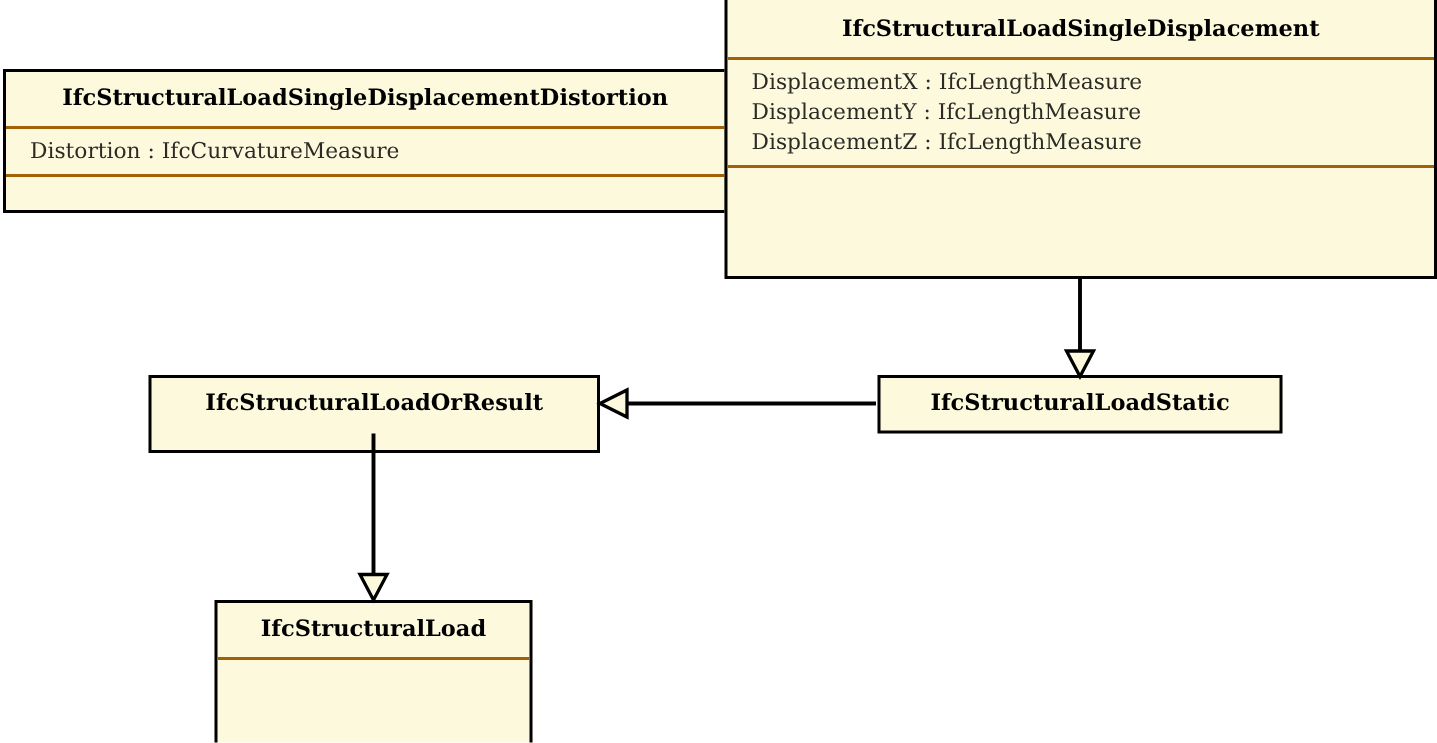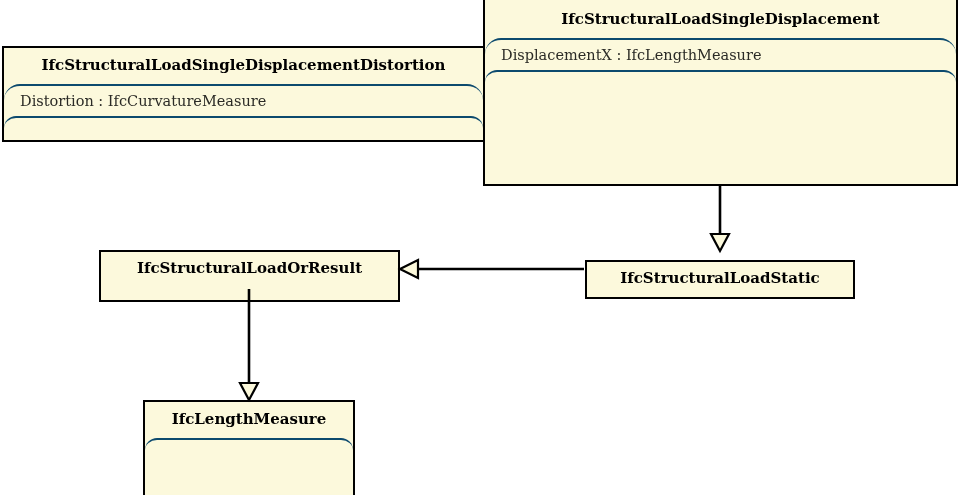--- a/index.html
+++ b/index.html
@@ -25,22 +25,21 @@
     box-sizing: border-box;
     background: #fcf9dc;
     border: 2px solid #000000;
     z-index: 2;
   }
   .uml-section {
     box-sizing: border-box;
     padding: 2px 0;
   }
   .uml-section + .uml-section {
-    border-top: 2px solid #0c4a6e;
-    border-radius: 24px;
+    border-top: 2px solid #a16207;
   }
   .uml-name {
     text-align: center;
     font-weight: bold;
     font-size: 15px;
     line-height: 19px;
     padding: 8px 8px 9px 8px;
     white-space: nowrap;
     color: #000000;
   }
@@ -111,34 +110,36 @@
     </div>
     <div class="uml-section uml-ops">
       <div class="uml-empty"></div>
     </div>
   </div>
 
   <div class="uml-class" style="left:483px; top:-4px; width:475px; height:190px;">
     <div class="uml-section uml-name" style="padding-top:12px;">IfcStructuralLoadSingleDisplacement</div>
     <div class="uml-section uml-attrs">
       <div class="uml-attr">DisplacementX : IfcLengthMeasure</div>
+      <div class="uml-attr">DisplacementY : IfcLengthMeasure</div>
+      <div class="uml-attr">DisplacementZ : IfcLengthMeasure</div>
     </div>
     <div class="uml-section uml-ops">
       <div class="uml-empty"></div>
     </div>
   </div>
 
   <div class="uml-class" style="left:99px; top:250px; width:301px; height:52px;">
     <div class="uml-section uml-name" style="padding:7px 8px;">IfcStructuralLoadOrResult</div>
   </div>
 
-  <div class="uml-class" style="left:585px; top:260px; width:270px; height:39px;">
+  <div class="uml-class" style="left:585px; top:250px; width:270px; height:39px;">
     <div class="uml-section uml-name" style="padding:7px 8px;">IfcStructuralLoadStatic</div>
   </div>
 
   <div class="uml-class" style="left:143px; top:400px; width:212px; height:99px;">
-    <div class="uml-section uml-name">IfcLengthMeasure</div>
+    <div class="uml-section uml-name">IfcStructuralLoad</div>
     <div class="uml-section uml-ops">
       <div class="uml-empty"></div>
     </div>
   </div>
 
 </div>
 
 </body></html>

